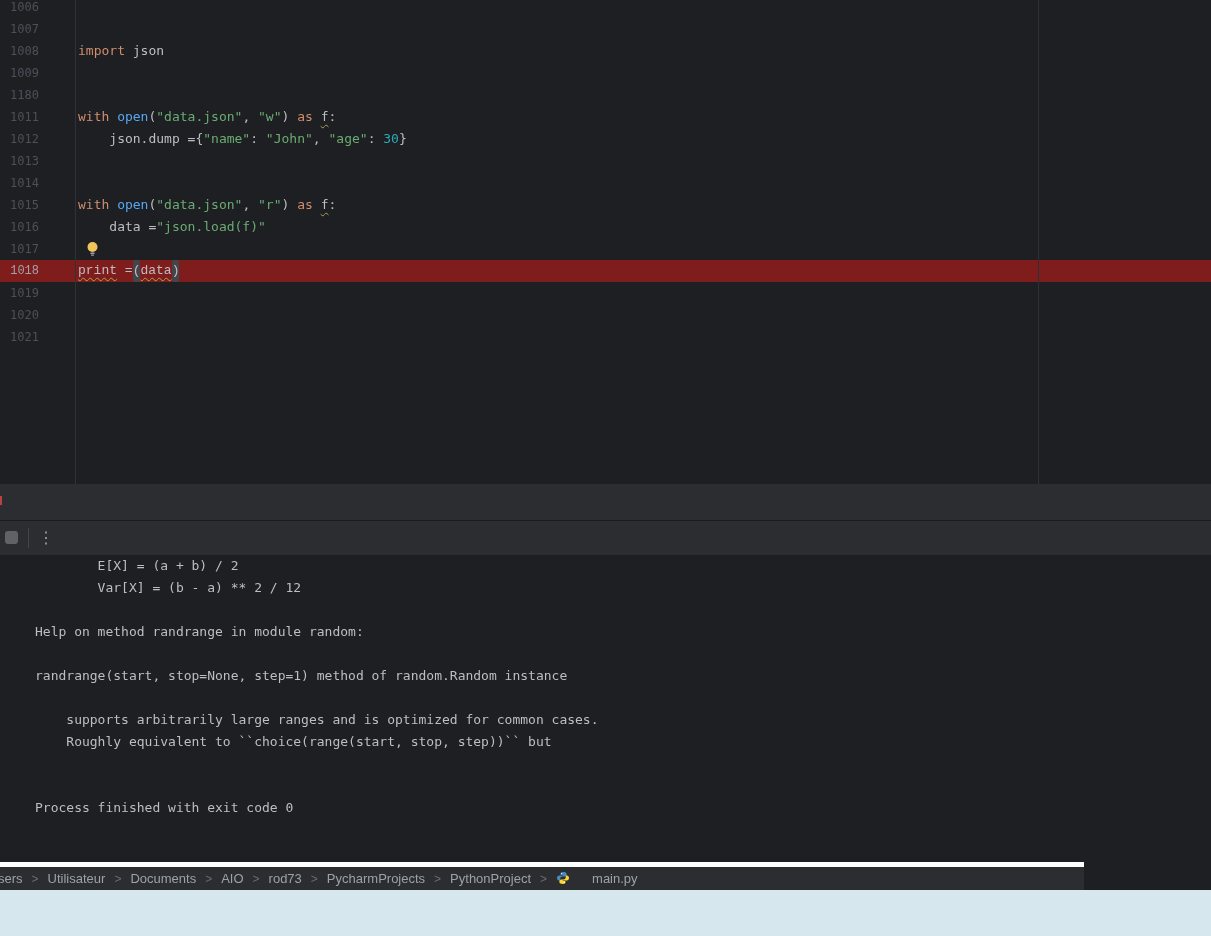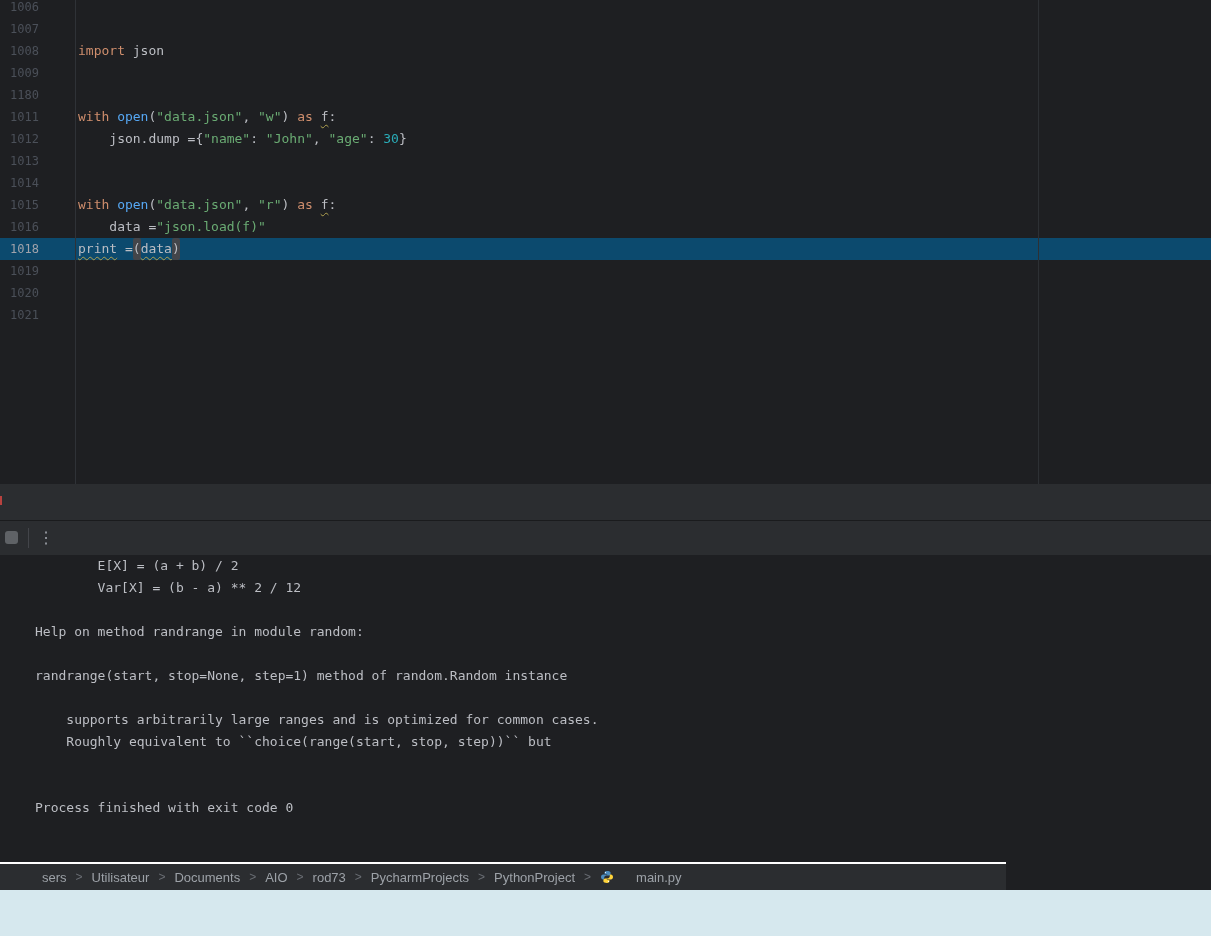--- a/index.html
+++ b/index.html
@@ -5,21 +5,21 @@
   html,body{margin:0;padding:0;}
   body{width:1211px;height:936px;position:relative;overflow:hidden;background:#1e1f22;
        font-family:"Liberation Sans",sans-serif;}
 
   
   .editor{position:absolute;left:0;top:0;width:1094px;height:484px;background:#1e1f22;}
   .gutter-sep{position:absolute;left:75px;top:0;width:1px;height:484px;background:#2f3237;}
   .margin-guide{position:absolute;left:1038px;top:0;width:1px;height:484px;background:#2d3034;}
   .ed-lines{position:absolute;left:0;top:-4px;width:1211px;}
   .ed-row{height:22px;display:flex;align-items:center;font:13px "DejaVu Sans Mono",monospace;}
-  .ed-row.current{background:#0c4a6e;}
+  .ed-row.current{background:#7f1d1d;font-family:Liberation Mono, monospace;}
   .ed-num{width:39px;text-align:right;color:#4b5059;font-size:12px;flex:none;line-height:22px;}
   .ed-num.cur{color:#a1a3ab;}
   .ed-code{padding-left:39px;color:#bcbec4;white-space:pre;line-height:22px;display:flex;}
   .kw{color:#cf8e6d;}.str{color:#6aab73;}.num{color:#2aacb8;}.fn{color:#56a8f5;}.pl{color:#bcbec4;}
   .sq{text-decoration:underline;text-decoration-style:wavy;text-decoration-color:#b0a14f;
       text-decoration-thickness:1px;text-underline-offset:3px;}
   .bh{background:#43454a;border-radius:2px;}
   .bulb{display:inline-block;margin-left:8px;line-height:0;}
 
   
@@ -32,23 +32,23 @@
   .stop-btn{position:absolute;left:5px;top:10px;width:13px;height:13px;background:#5f6266;border-radius:3px;}
   .tb-divider{position:absolute;left:28px;top:7px;width:1px;height:20px;background:#43454a;}
   .kebab{position:absolute;left:38px;top:4px;color:#9da1a8;font-size:16px;line-height:26px;}
 
   
   .console{position:absolute;left:0;top:555px;width:1211px;height:307px;background:#1e1f22;
            font:13px "DejaVu Sans Mono",monospace;color:#bcbec4;padding-left:15px;box-sizing:border-box;margin-left:20px;}
   .c-line{height:22px;line-height:22px;white-space:pre;}
 
   
-  .breadcrumbs{position:absolute;left:0;top:862px;width:1006px;height:28px;background:#2b2d30;
-               border-top:2px solid #ffffff;display:flex;align-items:center;box-sizing:border-box;
-               font-size:13px;color:#9da2a8;padding-left:44px;}
+  .breadcrumbs{position:absolute;left:0;top:862px;width:1084px;height:28px;background:#2b2d30;
+               border-top:5px solid #ffffff;display:flex;align-items:center;box-sizing:border-box;
+               font-size:13px;color:#9da2a8;}
   .bc-item{margin:0 0;white-space:nowrap;}
   .bc-item:first-child{margin-left:-2px;}
   .bc-sep{color:#696d73;font-size:12px;margin:0 9px;}
   .bc-file{display:flex;align-items:flex-start;gap:22px;}
 
   
   .taskbar{position:absolute;left:0;top:890px;width:1211px;height:46px;background:#d6e8ee;}
 </style>
 </head>
 <body>
@@ -91,20 +91,28 @@
         <div class="ed-num">1014</div>
         <div class="ed-code"></div>
       </div>
       <div class="ed-row">
         <div class="ed-num">1015</div>
         <div class="ed-code"><span class="kw">with</span><span class="pl"> </span><span class="fn">open</span><span class="pl">(</span><span class="str">"data.json"</span><span class="pl">, </span><span class="str">"r"</span><span class="pl">) </span><span class="kw">as</span><span class="pl"> </span><span class="pl sq">f</span><span class="pl">:</span></div>
       </div>
       <div class="ed-row">
         <div class="ed-num">1016</div>
         <div class="ed-code"><span class="pl">    data =</span><span class="str">"json.load(f)"</span></div>
+      </div>
+      <div class="ed-row">
+        <div class="ed-num">1017</div>
+        <div class="ed-code"><span class="bulb"><svg width="13" height="17" viewBox="0 0 13 17">
+              <circle cx="6.5" cy="6" r="5" fill="#f2c55c"></circle>
+              <rect x="4.3" y="11.6" width="4.4" height="1.3" rx="0.6" fill="#9aa0a6"></rect>
+              <rect x="5" y="13.6" width="3" height="1.1" rx="0.5" fill="#9aa0a6"></rect>
+            </svg></span></div>
       </div>
       <div class="ed-row current">
         <div class="ed-num cur">1018</div>
         <div class="ed-code"><span class="pl sq">print</span><span class="pl"> =</span><span class="pl bh">(</span><span class="pl sq">data</span><span class="pl bh">)</span></div>
       </div>
       <div class="ed-row">
         <div class="ed-num">1019</div>
         <div class="ed-code"></div>
       </div>
       <div class="ed-row">

